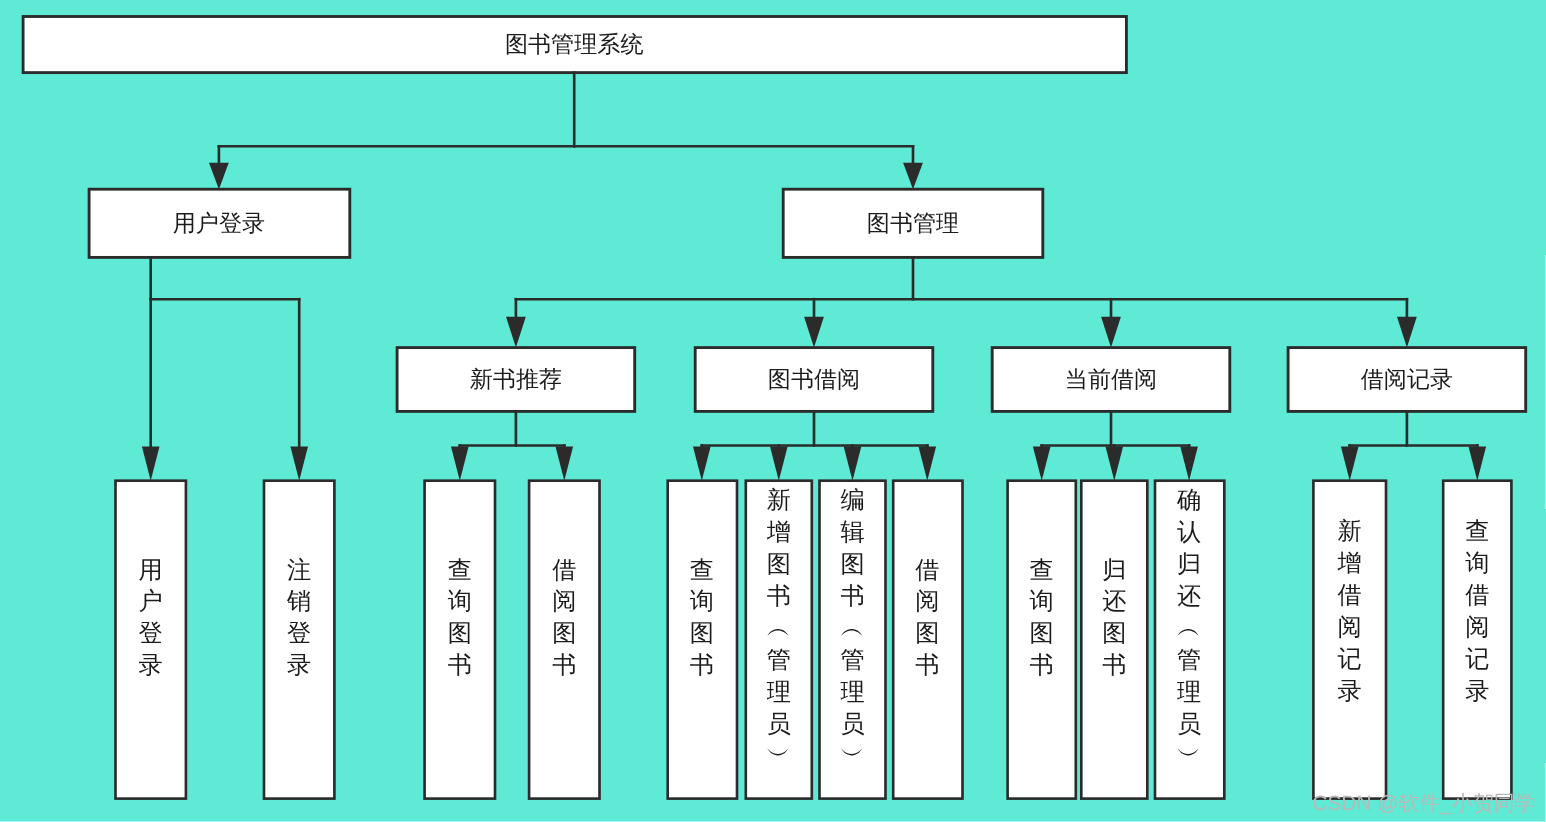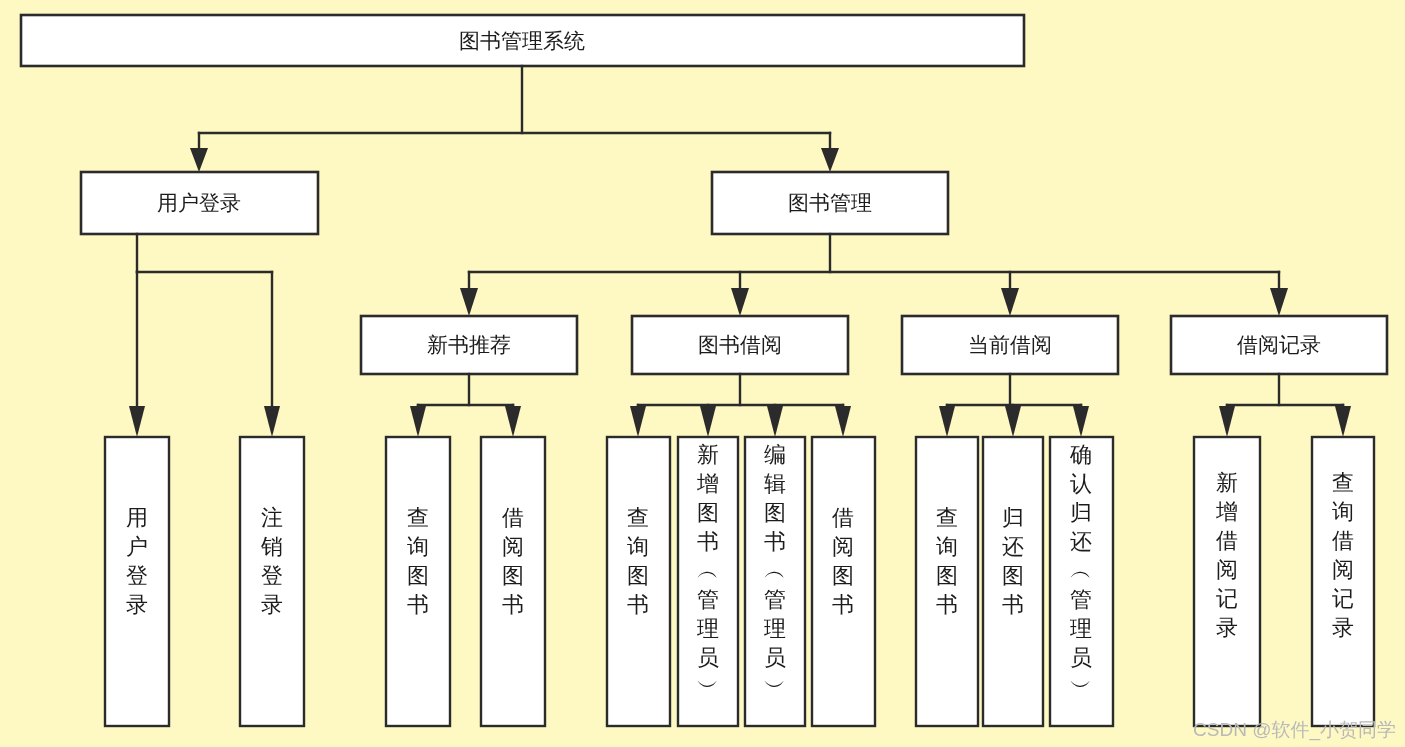--- a/index.html
+++ b/index.html
@@ -8,21 +8,21 @@
     padding: 0;
     background: #ffffff;
   }
   body {
     font-family: "Liberation Sans", "DejaVu Sans", sans-serif;
   }
   #diagram-root {
     position: relative;
     width: 1405px;
     height: 747px;
-    background: #fef9c3;
+    background: #5eead4;
     overflow: hidden;
   }
   svg#tree-svg {
     position: absolute;
     left: 0;
     top: 0;
     width: 1405px;
     height: 747px;
     display: block;
   }

